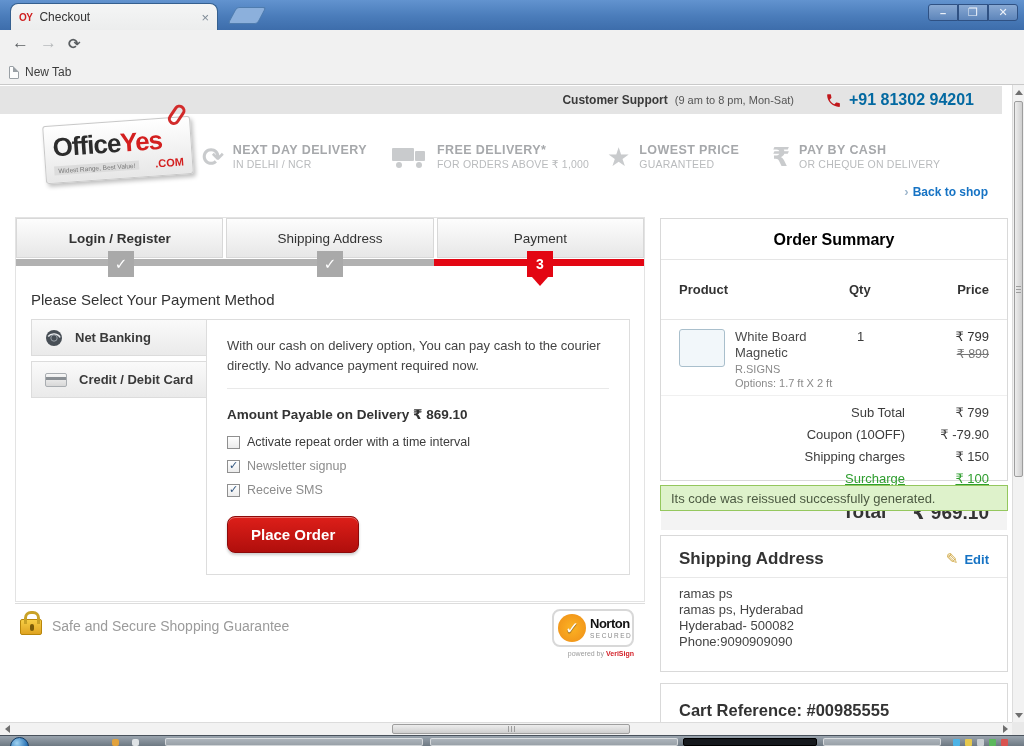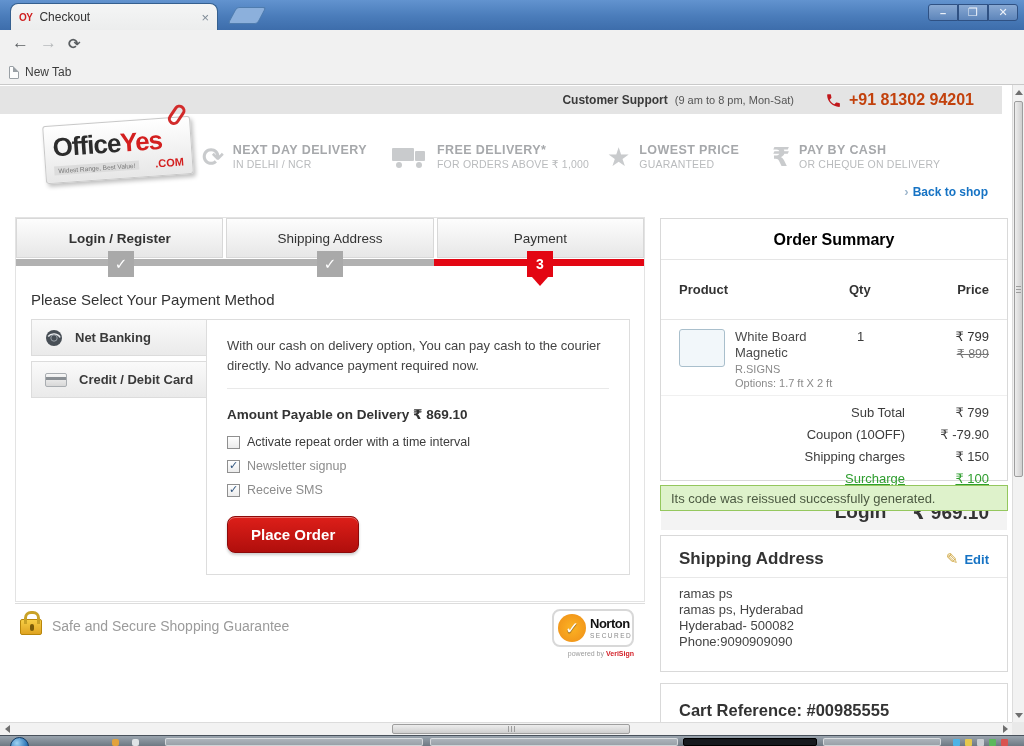--- a/index.html
+++ b/index.html
@@ -45,21 +45,21 @@
     border-bottom:1px solid #c9c9c9; display:flex; align-items:center; padding:0 9px; }
   .bm-item { display:flex; align-items:center; gap:6px; font-size:12px; color:#3c3c3c; cursor:pointer; }
 
   
   .page { position:absolute; top:85px; left:0; width:1012px; height:637px; background:#fff; overflow:hidden; }
 
   .support { position:absolute; top:1px; left:0; width:1002px; height:28px; background:#e4e4e4;
     display:flex; align-items:center; justify-content:flex-end; padding-right:28px; gap:7px; }
   .s-label { font-size:12px; font-weight:bold; color:#3a3a3a; }
   .s-hours { font-size:11px; color:#555; margin-right:24px; }
-  .s-phone { font-size:16px; font-weight:bold; color:#c2410c; }
+  .s-phone { font-size:16px; font-weight:bold; color:#0369a1; }
 
   .logo { position:absolute; top:36px; left:44px; width:148px; height:58px;
     background:linear-gradient(#ffffff,#e7e7e7); border:1px solid #c8c8c8; border-radius:3px;
     box-shadow:2px 3px 4px rgba(0,0,0,.25); transform:rotate(-4deg); padding:6px 8px 0; cursor:pointer; }
   .clip { position:absolute; top:-14px; right:6px; width:12px; height:22px;
     border:3px solid #d22b2b; border-radius:6px; transform:rotate(38deg); background:transparent; }
   .l1 { display:flex; align-items:baseline; }
   .lw1 { font-size:26px; font-weight:bold; color:#2c2c2c; letter-spacing:-1px; }
   .lw2 { font-size:26px; font-weight:bold; color:#d31f1f; letter-spacing:-1px; }
   .l2 { display:flex; align-items:center; justify-content:space-between; margin-top:1px; }
@@ -437,21 +437,21 @@
         <div class="t-row">
           <span class="t-l">Shipping charges</span>
             <span class="t-v">₹ 150</span>
         </div>
         <div class="t-row green">
           <span class="t-l">Surcharge</span>
             <span class="t-v">₹ 100</span>
         </div>
       </div>
       <div class="os-total">
-        <span class="tt-l">Login</span>
+        <span class="tt-l">Total</span>
         <span class="tt-v">₹ 969.10</span>
       </div>
     </div>
 
     <div class="alert">Its code was reissued successfully generated.</div>
 
     <div class="panel ship">
       <div class="ship-head">
         <span class="ship-title">Shipping Address</span>
         <span class="pencil">✎</span>

